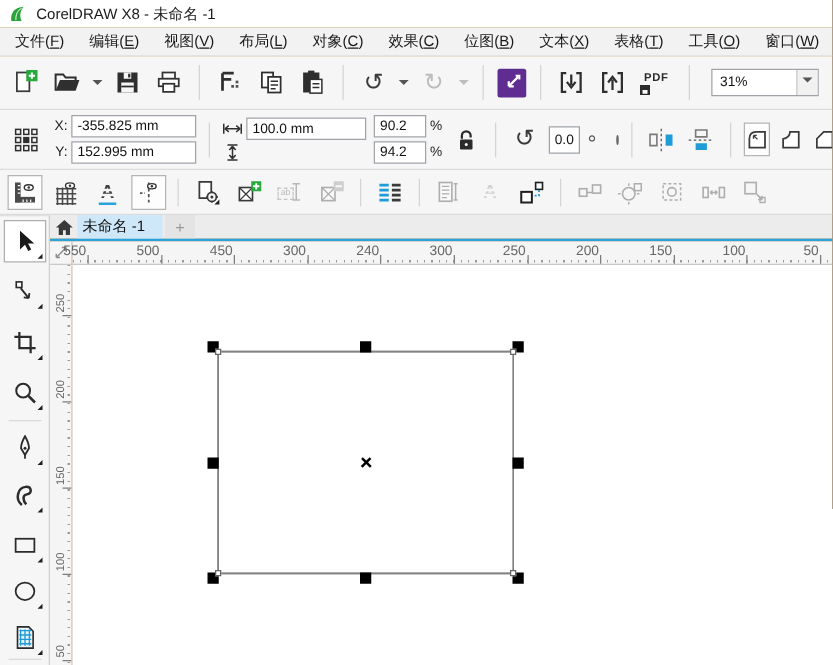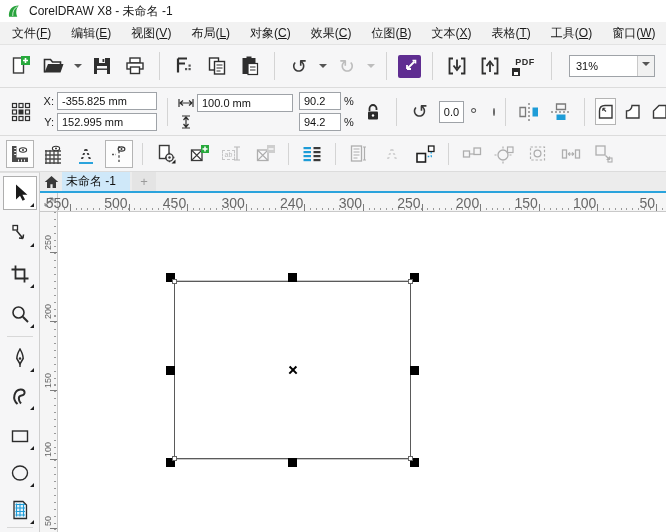--- a/index.html
+++ b/index.html
@@ -78,21 +78,21 @@
   #tab-home{width:22px;display:flex;align-items:center;justify-content:center;}
   #tab-active{background:#cfe8f9;display:flex;align-items:center;padding:0 14px 0 4px;font-size:12px;color:#111;}
   #tab-new{width:24px;display:flex;align-items:center;justify-content:center;font-size:13px;color:#9a9a9a;background:#e4e4e4;margin-left:2px;}
   #tab-underline{position:absolute;left:40px;right:0;top:191px;height:2px;background:#2aa3dc;}
 
   
   #ruler-corner{position:absolute;left:40px;top:193px;width:18px;height:19px;background:#f5f5f5;border-right:1px solid #c9c9c9;border-bottom:1px solid #c9c9c9;display:flex;align-items:center;justify-content:center;}
   #hruler{position:absolute;left:58px;right:0;top:193px;height:19px;background:#f5f5f5;border-bottom:1px solid #c9c9c9;
     background-image:repeating-linear-gradient(to right,#9a9a9a 0 1px,transparent 1px 5.86px);
     background-size:100% 2px;background-position:0 15px;background-repeat:no-repeat;}
-  .hrl{position:absolute;top:2px;width:32px;text-align:right;font-size:14px;color:#666;}
+  .hrl{position:absolute;top:2px;width:32px;text-align:right;font-size:11px;color:#666;}
   .htick{position:absolute;bottom:0;width:1px;height:7px;background:#7d7d7d;}
   #vruler{position:absolute;left:40px;top:212px;width:18px;bottom:0;background:#f5f5f5;border-right:1px solid #c9c9c9;
     background-image:repeating-linear-gradient(to bottom,#9a9a9a 0 1px,transparent 1px 6.9px);
     background-size:2px 100%;background-position:14px 0;background-repeat:no-repeat;}
   .vrl{position:absolute;left:3px;font-size:9px;color:#666;transform:rotate(-90deg);transform-origin:left top;white-space:nowrap;}
   .vtick{position:absolute;right:0;width:7px;height:1px;background:#7d7d7d;}
 
   
   #canvas{position:absolute;left:58px;top:212px;right:0;bottom:0;background:#ffffff;}
   #sel-rect{position:absolute;left:116px;top:69px;width:237px;height:178px;border:1px solid #5a5a5a;box-shadow:0 1px 0 #c9c9c9, 0 -1px 0 #c9c9c9;}

